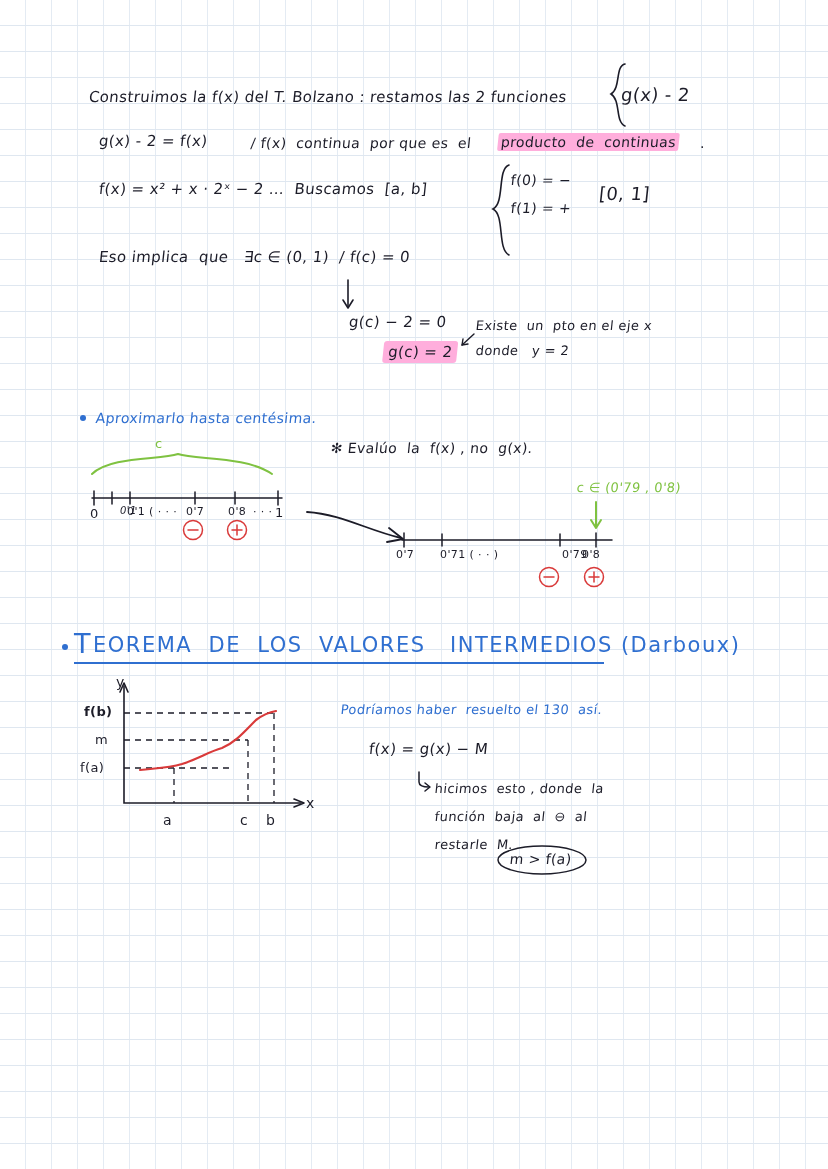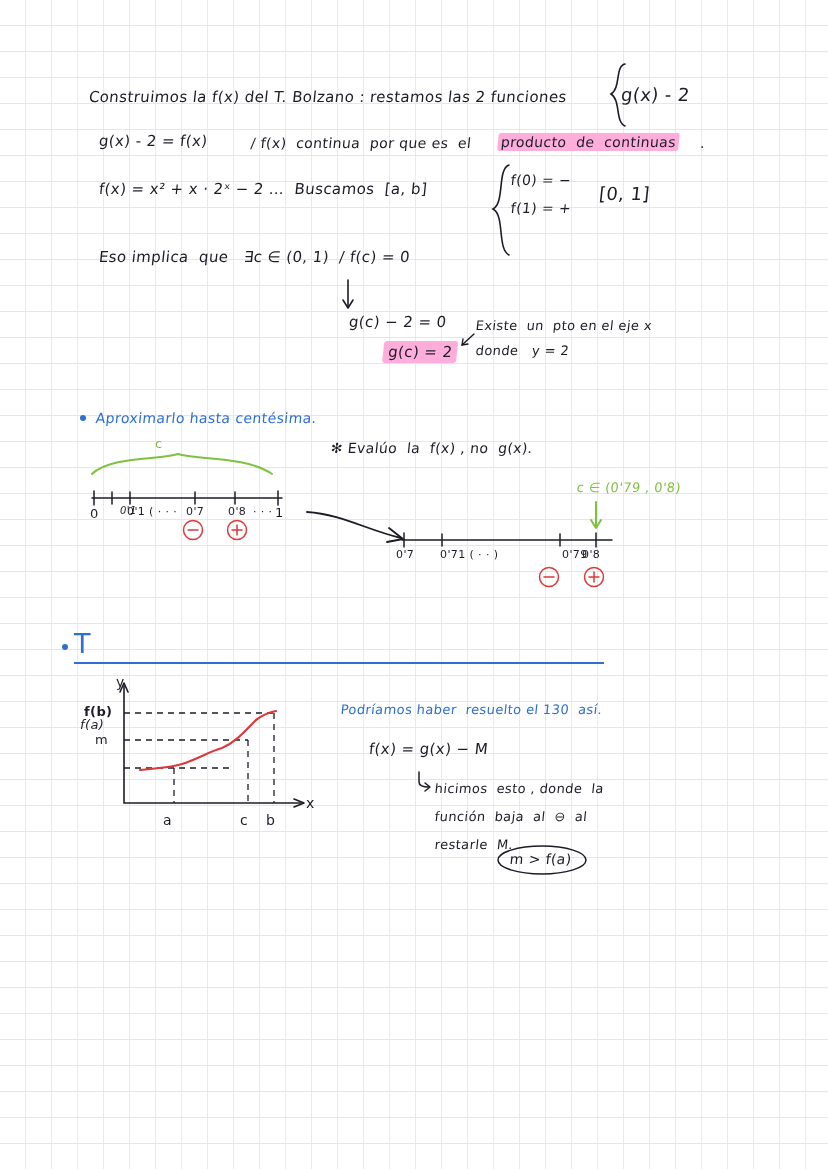--- a/index.html
+++ b/index.html
@@ -179,20 +179,21 @@
   </svg>
 
   <div class="hw green sz13 slant" style="left:576px; top:480px;">c ∈ (0'79 , 0'8)</div>
   <svg style="left:588px; top:500px; width:18px; height:34px;">
     <path d="M8 2 L8 26" stroke="#7fc241" stroke-width="2" fill="none" stroke-linecap="round"></path>
     <path d="M3 20 L8 28 L13 20" stroke="#7fc241" stroke-width="2" fill="none" stroke-linecap="round" stroke-linejoin="round"></path>
   </svg>
 
   <div class="bullet" style="left:62px; top:644px;"></div>
   <div class="hw title-blue capdrop" style="left:74px; top:628px;">T</div>
+  <div class="hw title-blue" style="left:93px; top:633px;">EOREMA  DE  LOS  VALORES   INTERMEDIOS (Darboux)</div>
   <div class="underline-blue" style="left:74px; top:662px; width:530px;"></div>
 
   <svg style="left:96px; top:678px; width:230px; height:150px;">
 
     <path d="M28 8 L28 125 L205 125" fill="none" stroke="#1c1c28" stroke-width="1.6" stroke-linecap="round"></path>
     <path d="M24 14 L28 5 L32 14" fill="none" stroke="#1c1c28" stroke-width="1.6" stroke-linecap="round" stroke-linejoin="round"></path>
     <path d="M198 121 L208 125 L198 129" fill="none" stroke="#1c1c28" stroke-width="1.6" stroke-linecap="round" stroke-linejoin="round"></path>
 
     <path d="M28 35 L178 35" stroke="#1c1c28" stroke-width="1.3" stroke-dasharray="6 5" fill="none"></path>
     <path d="M28 62 L152 62" stroke="#1c1c28" stroke-width="1.3" stroke-dasharray="6 5" fill="none"></path>
@@ -201,21 +202,21 @@
     <path d="M78 90 L78 125" stroke="#1c1c28" stroke-width="1.3" stroke-dasharray="6 5" fill="none"></path>
     <path d="M152 62 L152 125" stroke="#1c1c28" stroke-width="1.3" stroke-dasharray="6 5" fill="none"></path>
     <path d="M178 35 L178 125" stroke="#1c1c28" stroke-width="1.3" stroke-dasharray="6 5" fill="none"></path>
 
     <path d="M44 92 C62 90, 72 90, 86 86 C104 80, 112 74, 126 70 C140 64, 148 54, 160 42 C168 36, 174 34, 180 33" fill="none" stroke="#d93a3a" stroke-width="2.2" stroke-linecap="round"></path>
   </svg>
   <div class="hw ink sz14" style="left:116px; top:674px;">y</div>
   <div class="hw ink sz14" style="left:306px; top:795px;">x</div>
   <div class="hw ink sz13" style="left:84px; top:704px;font-weight:bold;">f(b)</div>
   <div class="hw ink sz13" style="left:95px; top:732px;">m</div>
-  <div class="hw ink sz13" style="left:80px; top:717px;font-style:italic;">f(a)</div>
+  <div class="hw ink sz13" style="left:80px; top:760px;">f(a)</div>
   <div class="hw ink sz14" style="left:163px; top:812px;">a</div>
   <div class="hw ink sz14" style="left:240px; top:812px;">c</div>
   <div class="hw ink sz14" style="left:266px; top:812px;">b</div>
 
   <div class="hw blue sz13 slant" style="left:340px; top:702px;">Podríamos haber  resuelto el 130  así.</div>
   <div class="hw ink sz15 slant" style="left:368px; top:740px;">f(x) = g(x) − M</div>
 
   <svg style="left:415px; top:770px; width:22px; height:22px;">
     <path d="M4 2 L4 12 C4 16, 8 17, 14 17" fill="none" stroke="#1c1c28" stroke-width="1.5" stroke-linecap="round"></path>
     <path d="M10 13 L15 17 L10 21" fill="none" stroke="#1c1c28" stroke-width="1.5" stroke-linecap="round" stroke-linejoin="round"></path>

